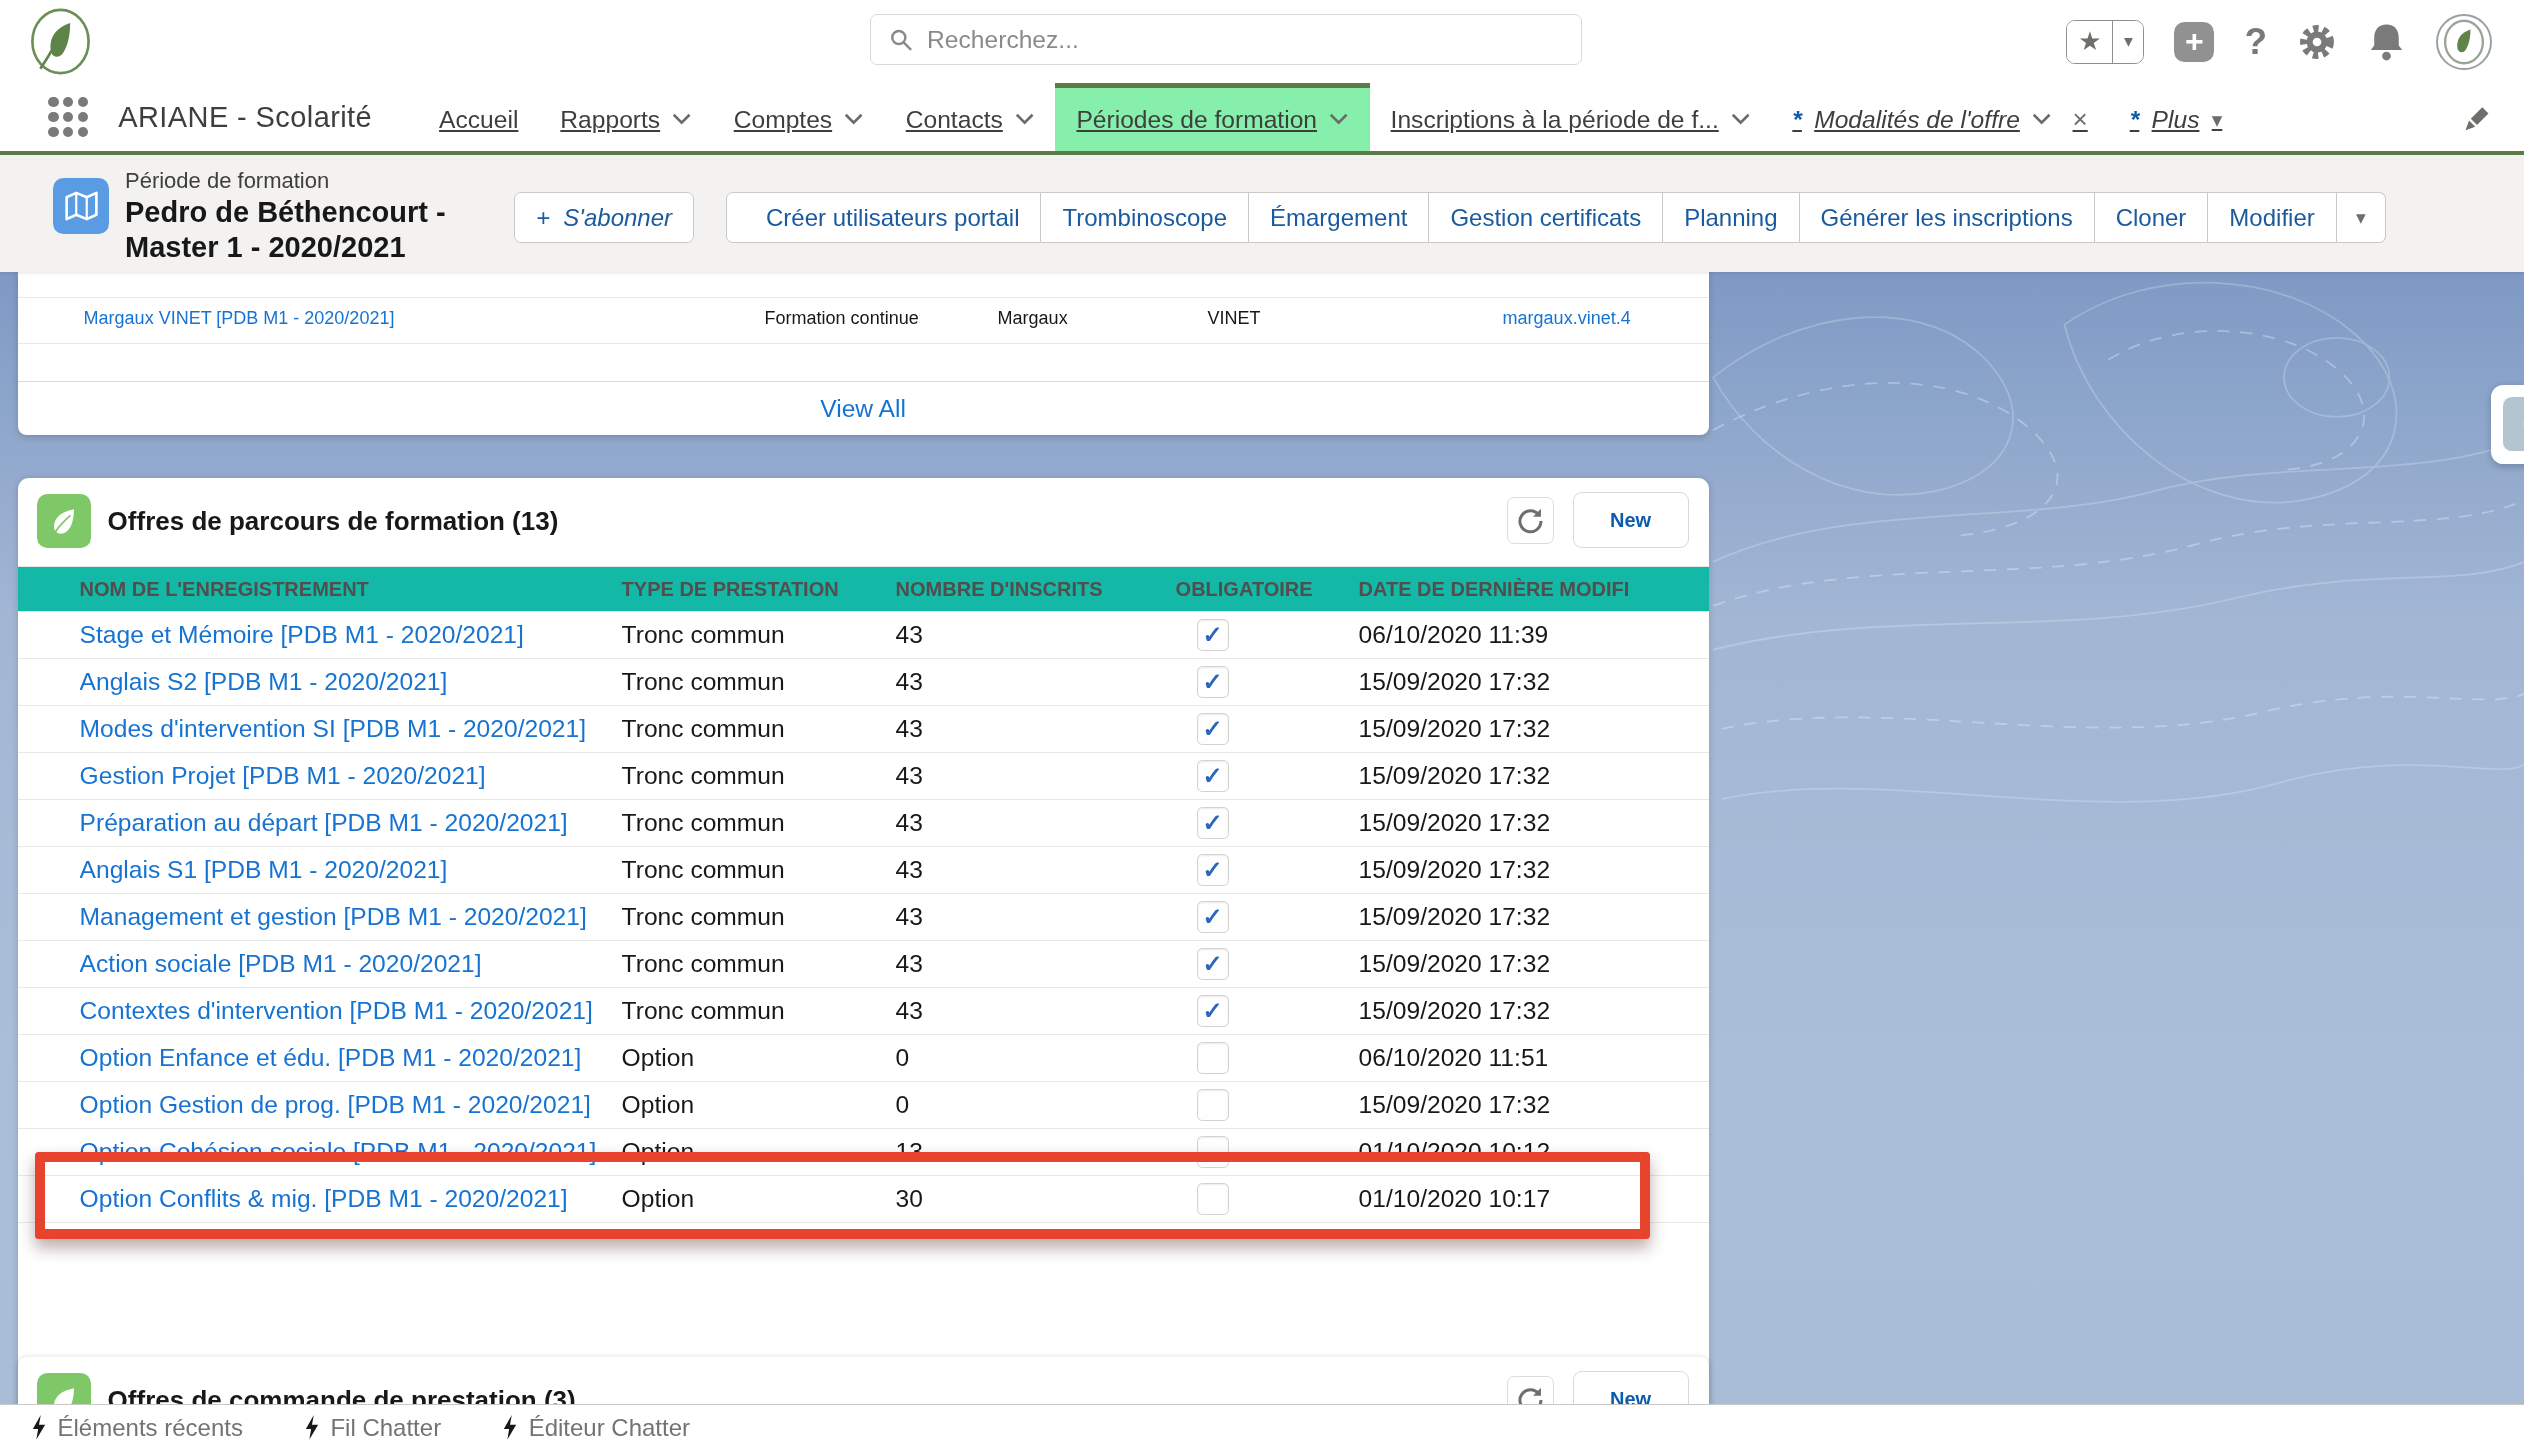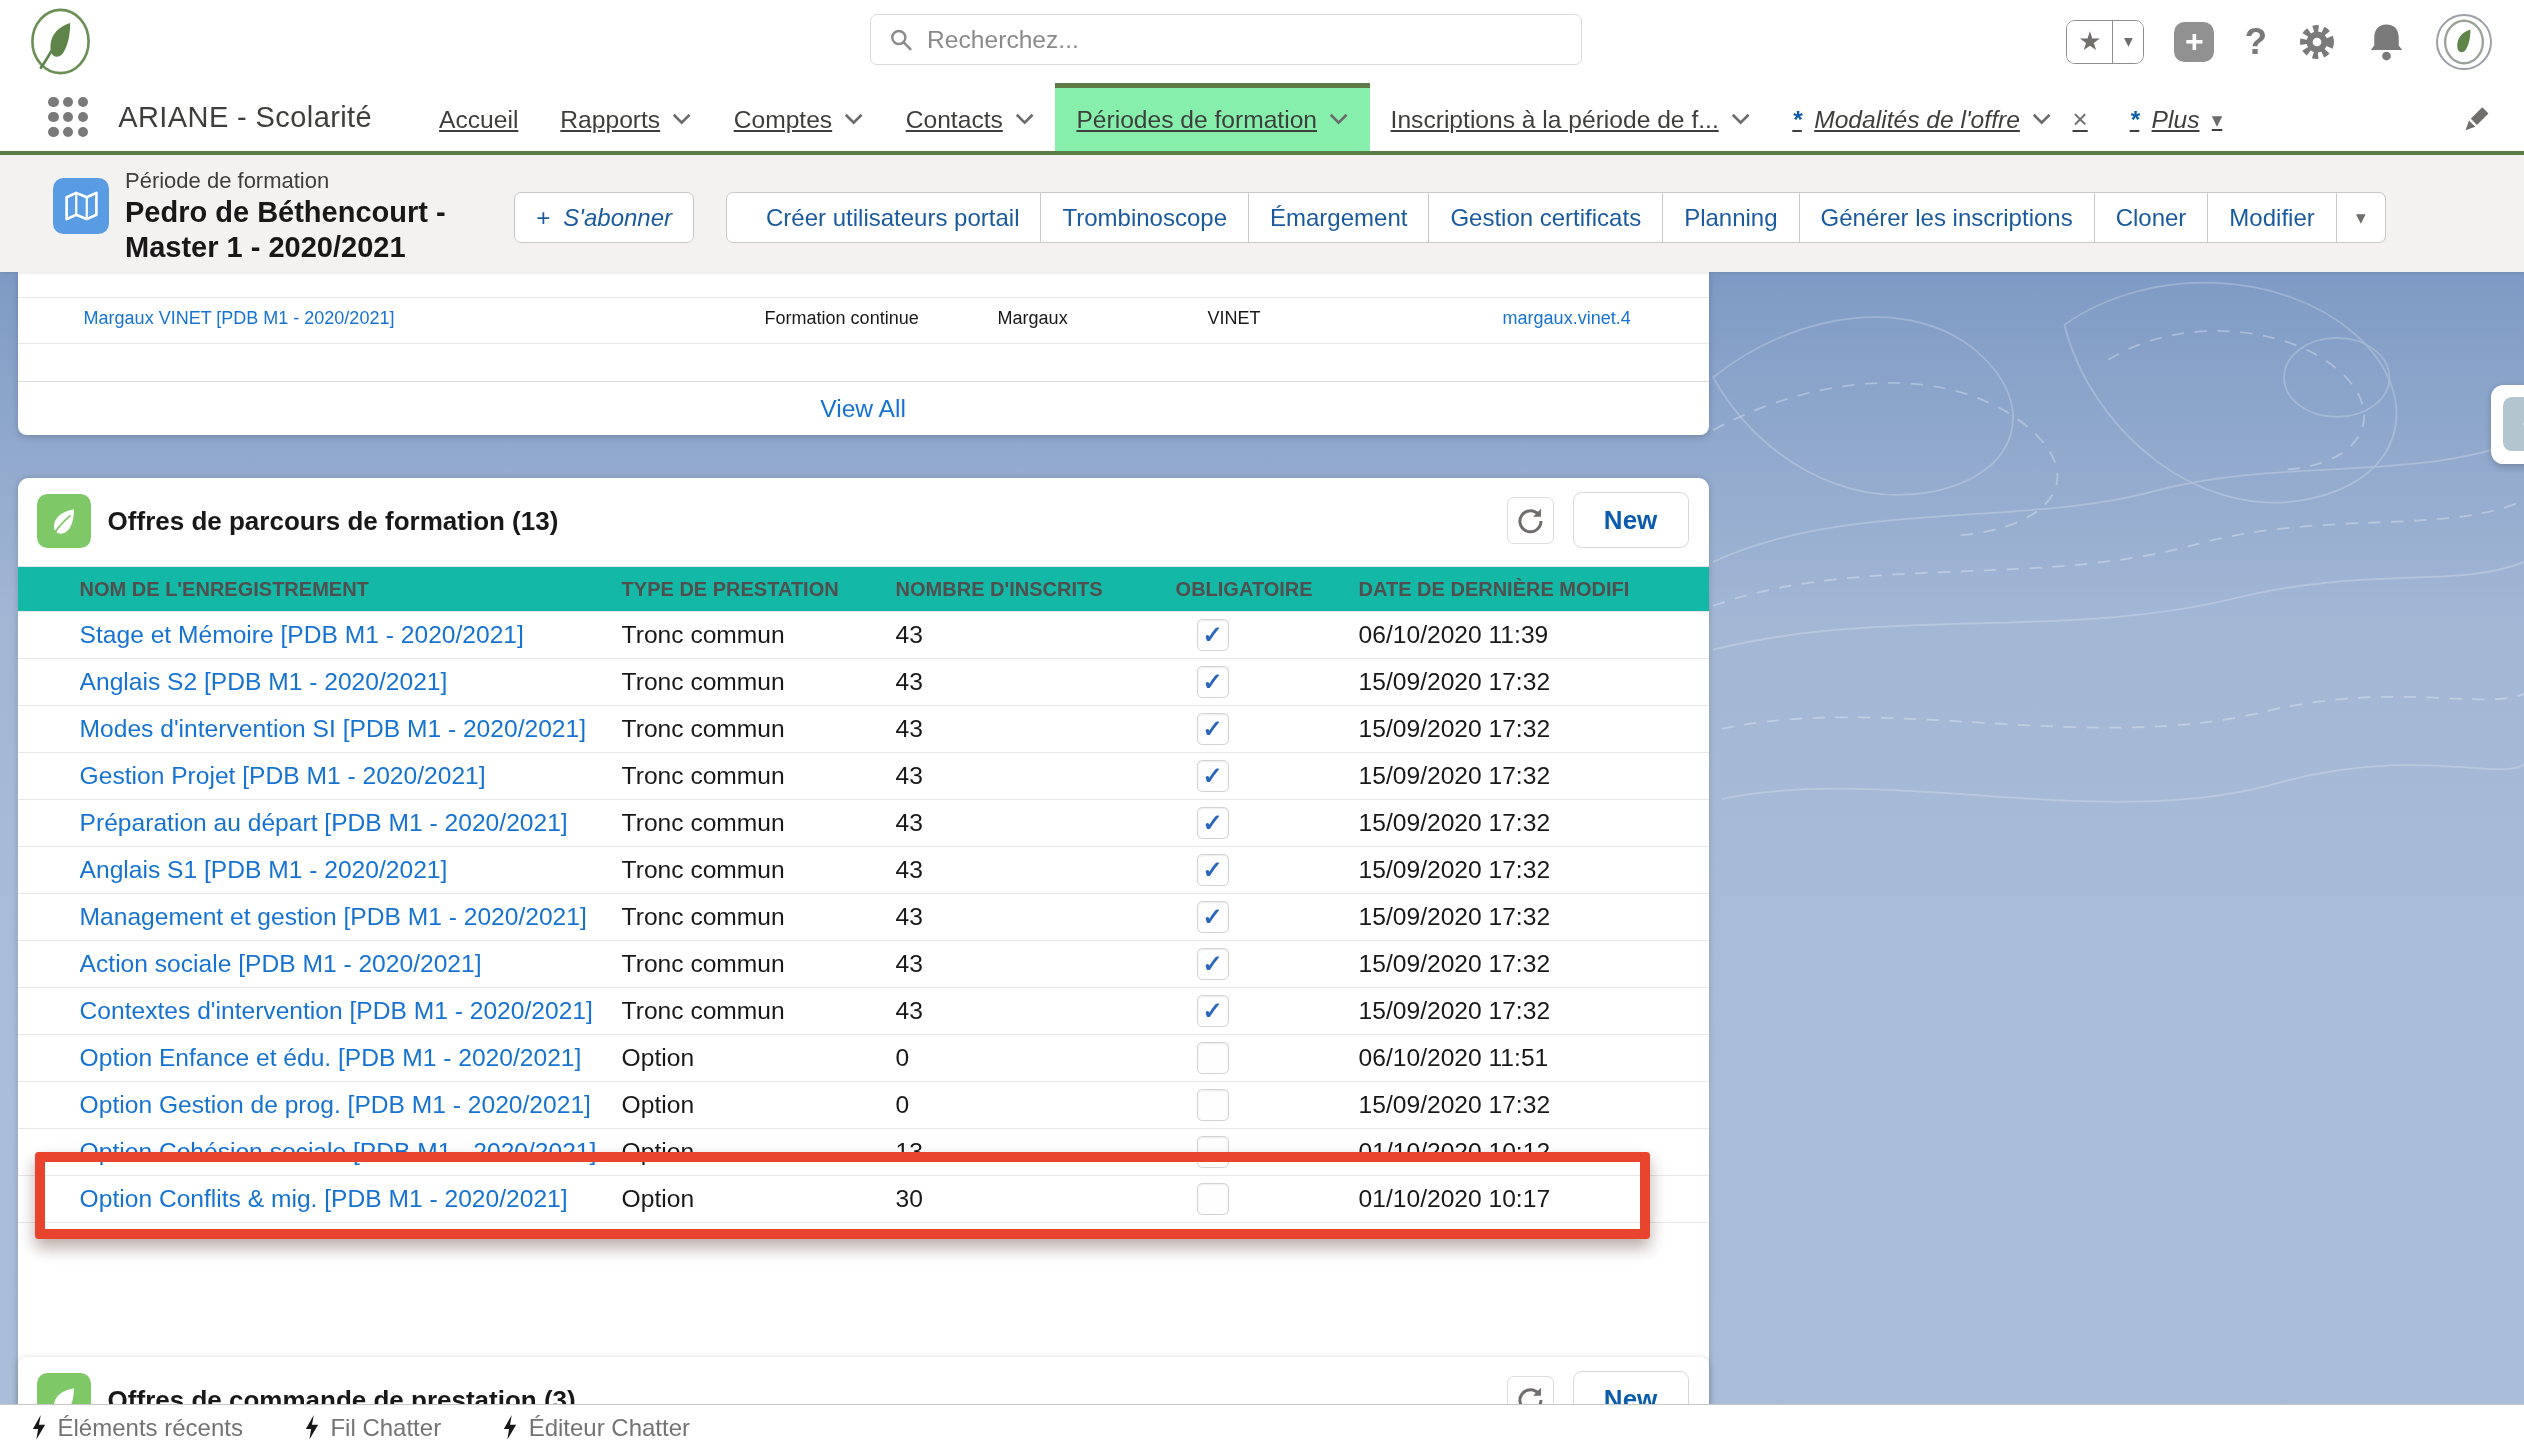--- a/index.html
+++ b/index.html
@@ -80,21 +80,21 @@
 
   
   #card-offers { left:17.6px; top:206px; width:1691px; height:1017px; border-radius:11px; }
   .card-head { position:absolute; left:0; top:0; width:100%; height:88px; }
   .obj-icon { position:absolute; left:19.3px; top:16px; width:54px; height:54px; border-radius:10.5px;
     background:#7fc868; display:flex; align-items:center; justify-content:center; }
   .card-title { position:absolute; left:90px; top:28px; font-size:26px; font-weight:bold; white-space:nowrap; }
   .refresh-btn { position:absolute; left:1489px; top:19.3px; width:47px; height:47px; border:1.8px solid #dcdcdc;
     border-radius:7px; background:#fff; display:flex; align-items:center; justify-content:center; cursor:pointer; }
   .new-btn { position:absolute; left:1555px; top:14px; width:116px; height:56px; border:1.8px solid #d8d8d8;
-    border-radius:8.8px; background:#fff; color:#0b5cab; font-weight:bold; font-size:26px;
+    border-radius:8.8px; background:#fff; color:#0b5cab; font-weight:bold; font-size:20px;
     font-family:"Liberation Sans", sans-serif; cursor:pointer; }
   .grid-row { display:grid; grid-template-columns:542px 274px 280px 183px 387px; padding-left:62px; overflow:hidden; }
   #offers-thead { position:absolute; left:0; top:88px; width:100%; height:46px; background:#14b8a6;
     border-top:0.9px solid #e5e5e5; border-bottom:0.9px solid #e5e5e5; align-items:center; }
   #offers-thead span { font-size:20px; font-weight:bold; color:#514f4d; white-space:nowrap; }
   #offers-body { position:absolute; left:0; top:134px; width:100%; }
   .offer-row { height:47px; align-items:center; border-bottom:0.9px solid #e8e8e8; font-size:24.6px; }
   .offer-row > * { white-space:nowrap; overflow:hidden; }
   .cbx { width:32px; height:32px; border:1.8px solid #d4d2d0; border-radius:5.3px; background:#fefefe;
     margin-left:21px; display:flex; align-items:center; justify-content:center;

